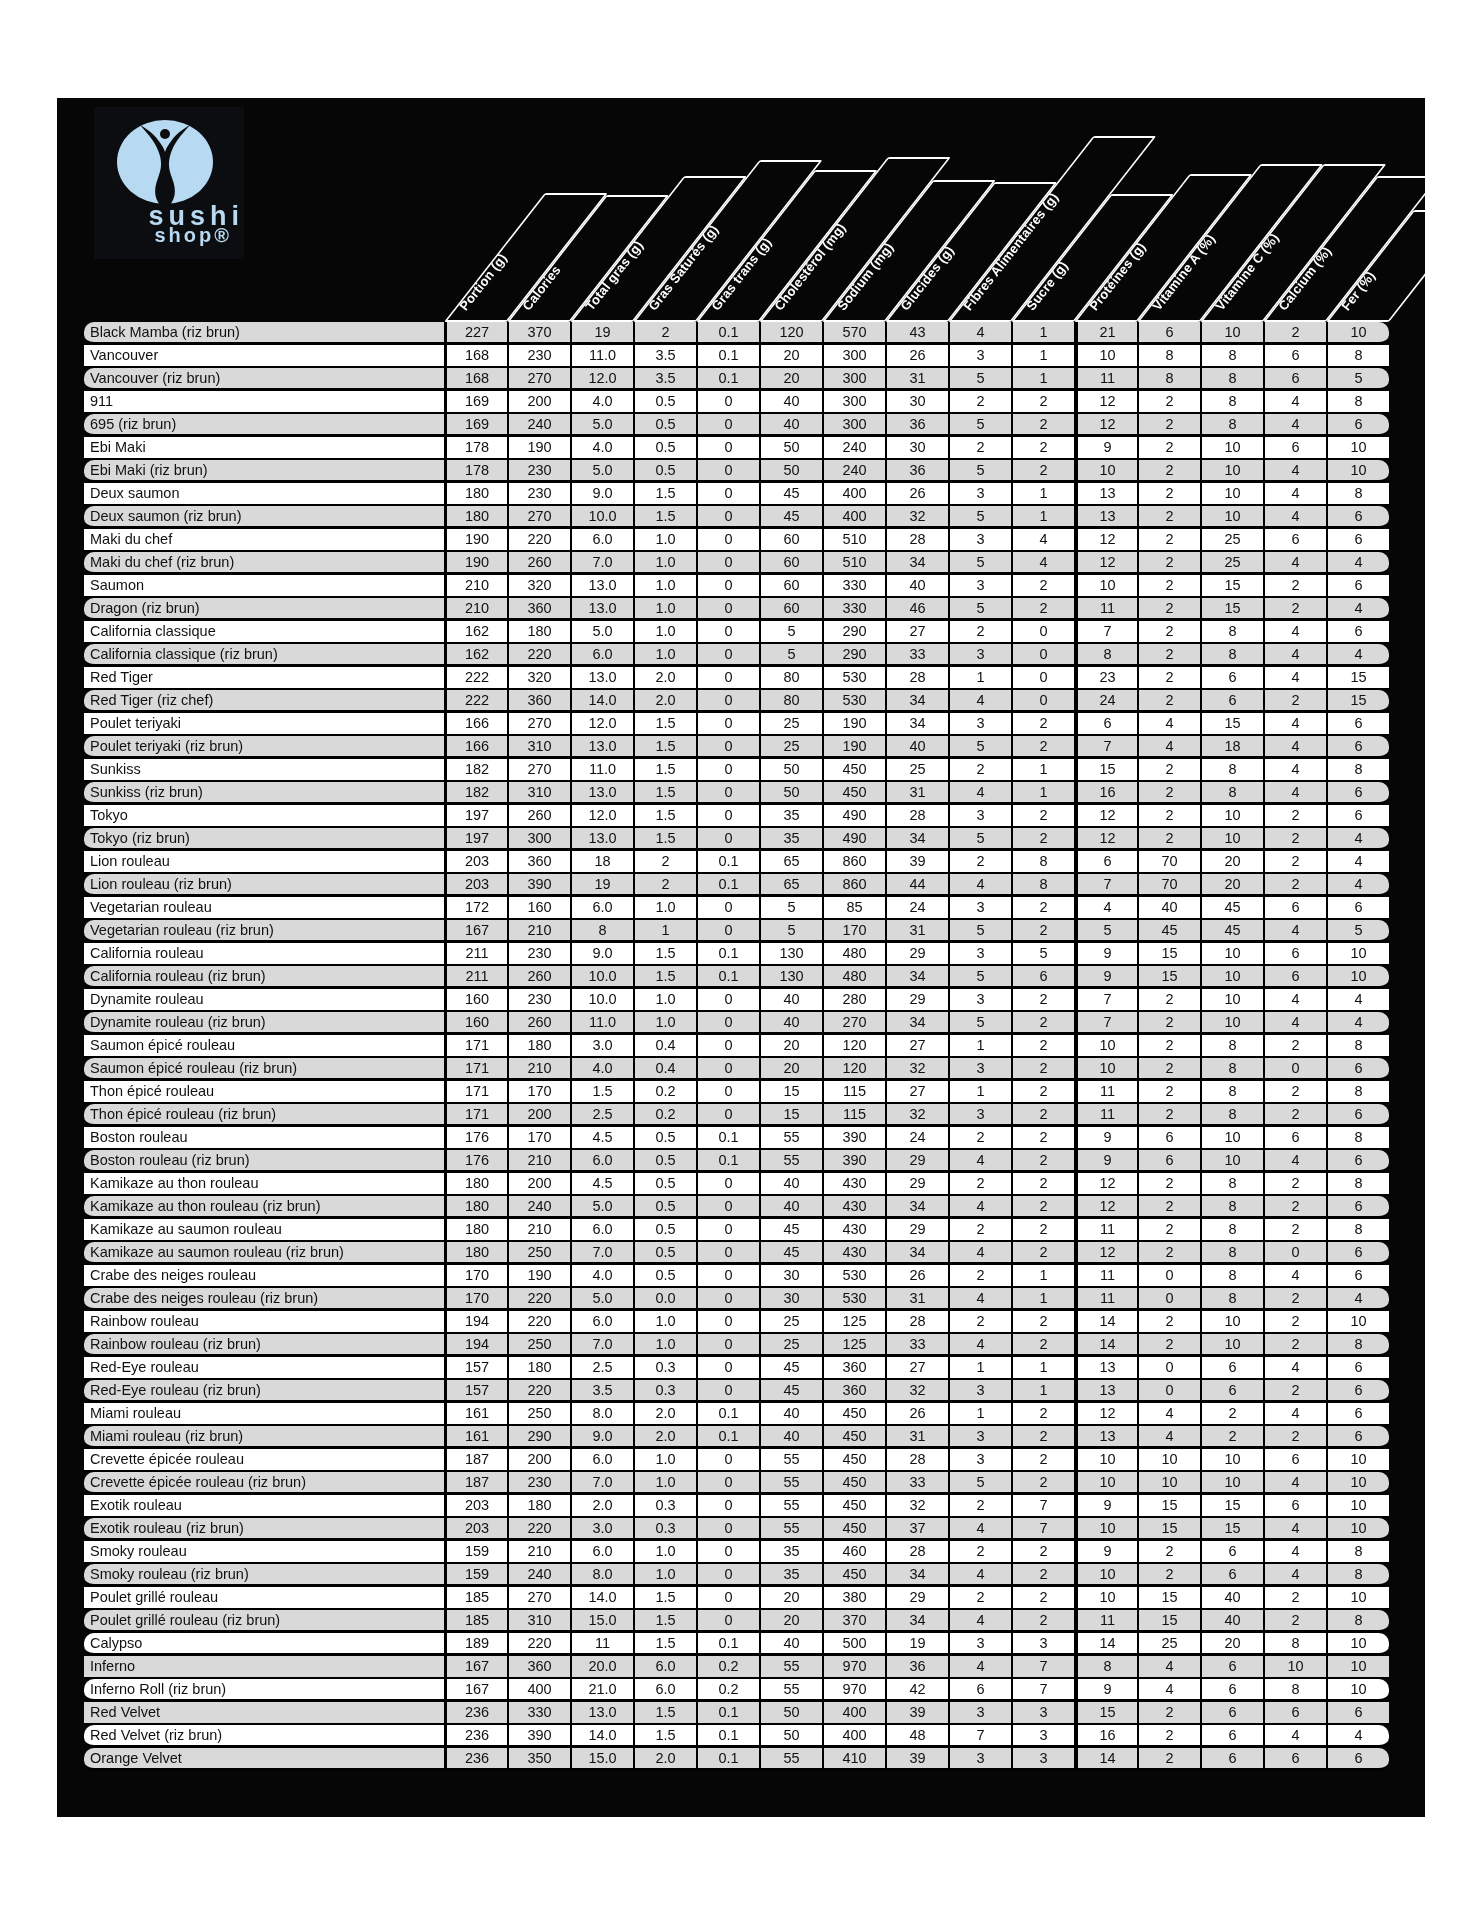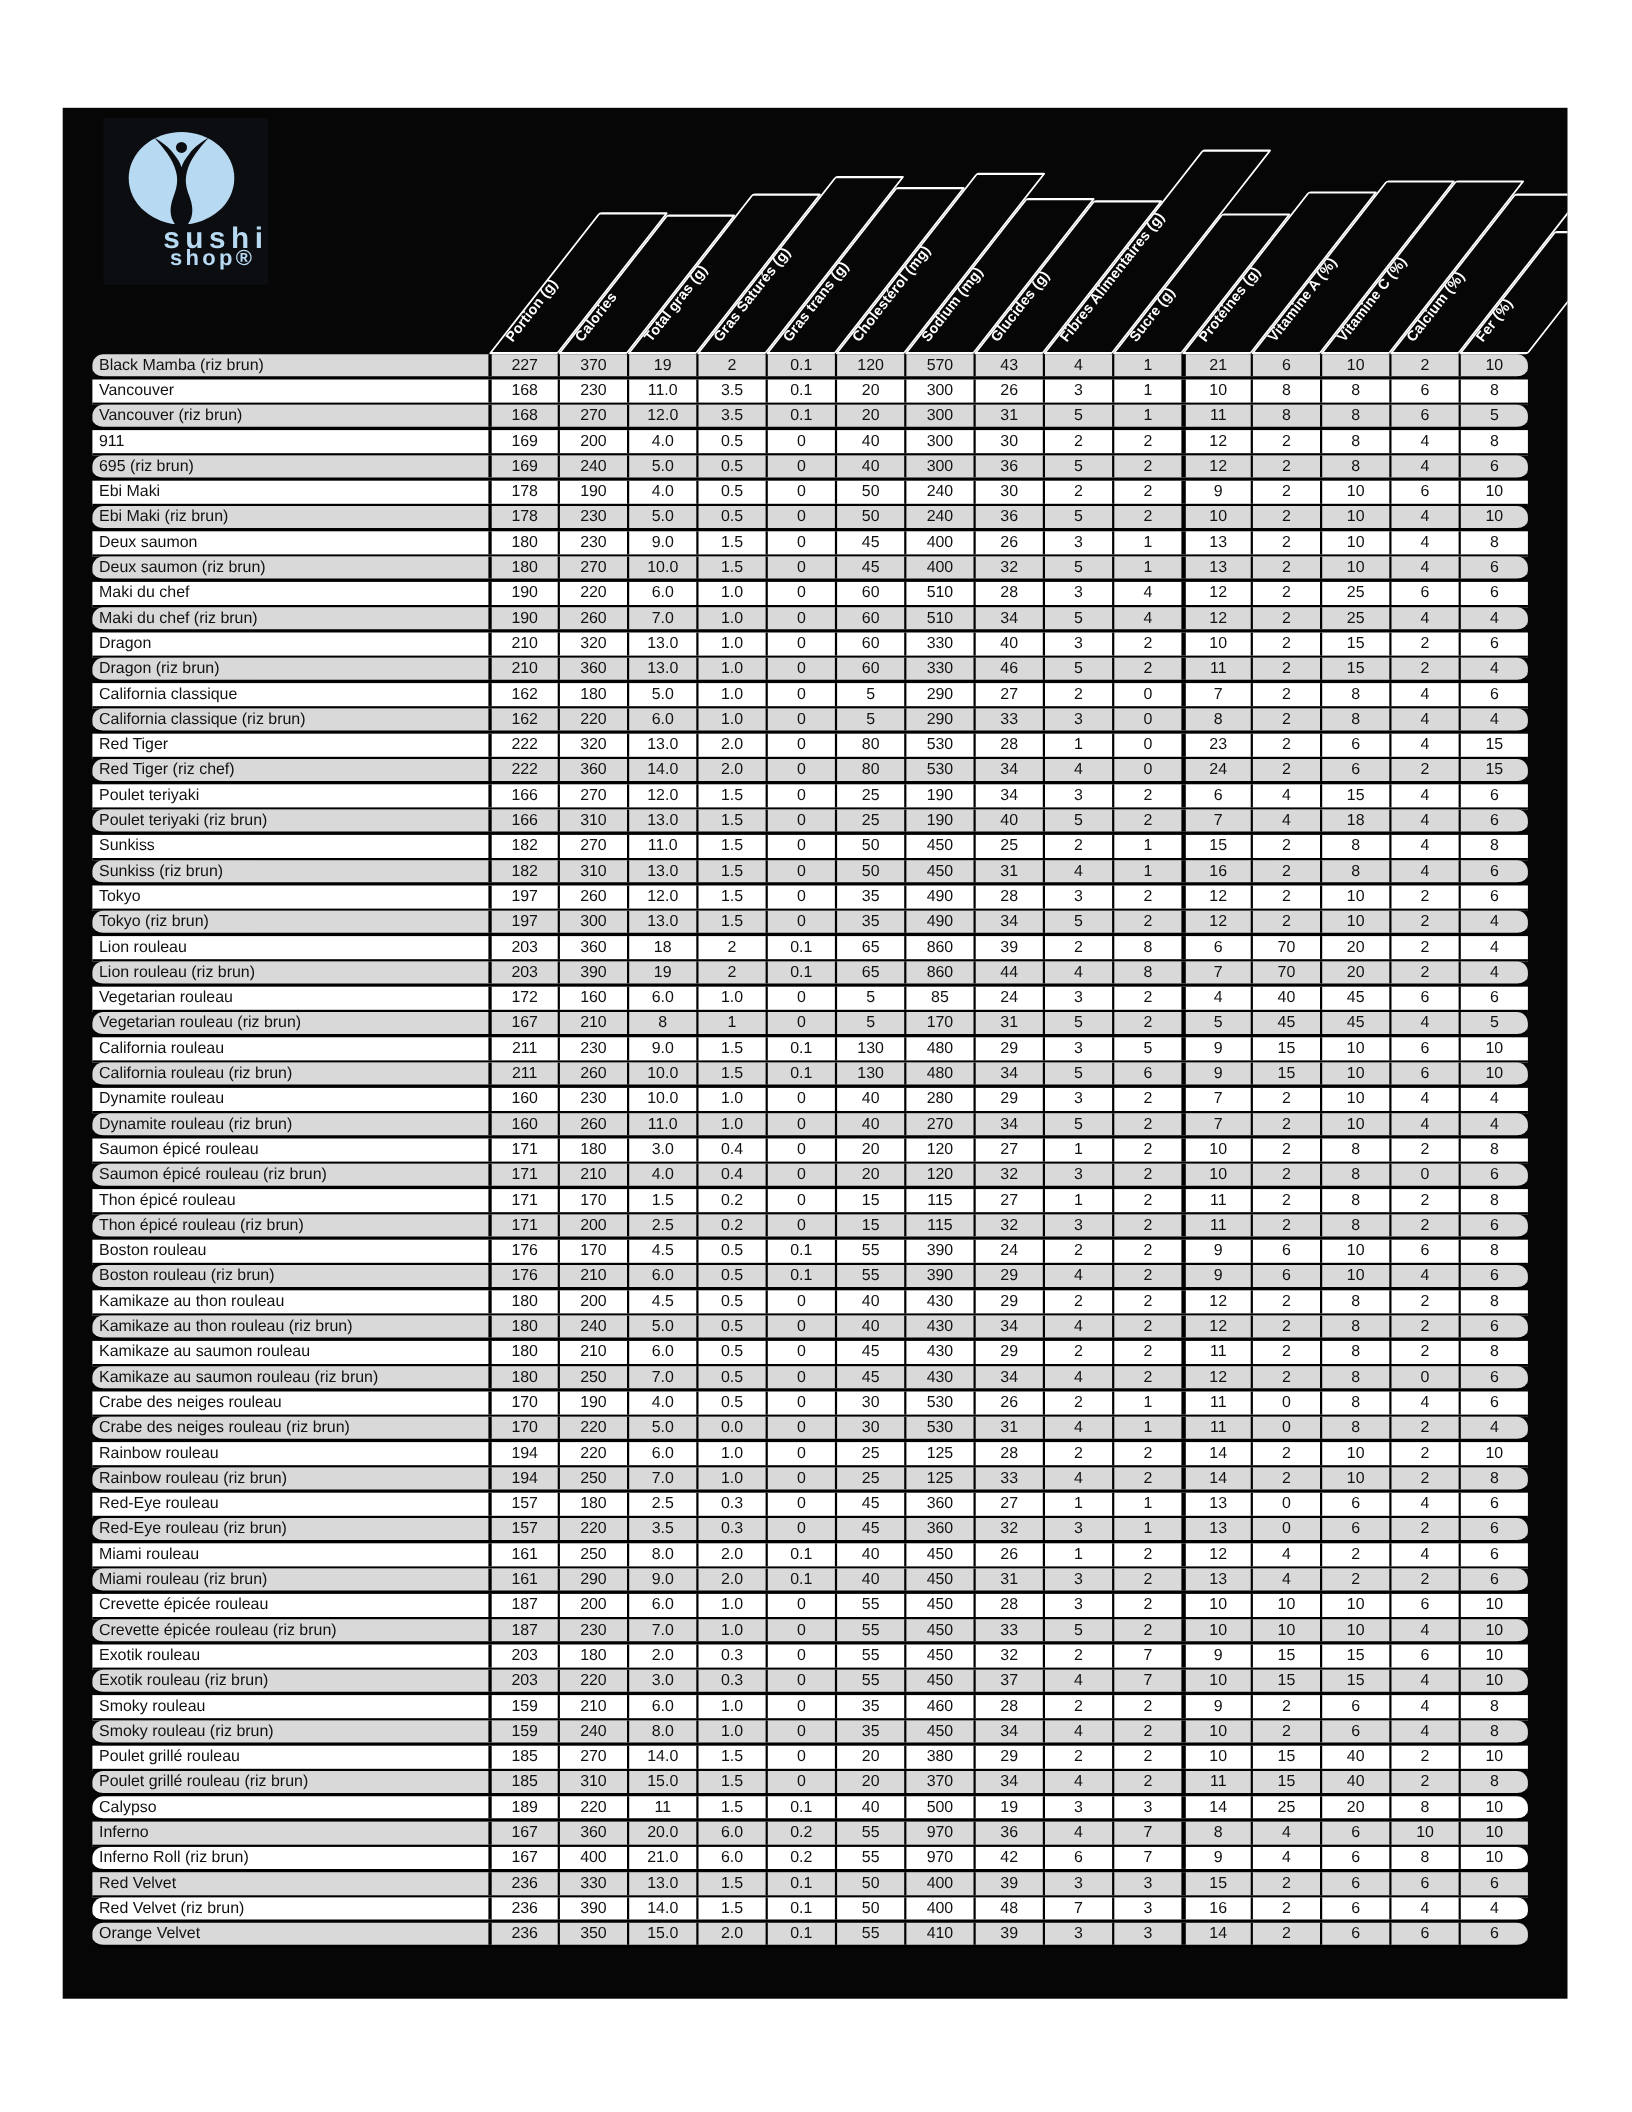--- a/index.html
+++ b/index.html
@@ -283,21 +283,21 @@
         <div class="cell val">34</div>
         <div class="cell val">5</div>
         <div class="cell val">4</div>
         <div class="cell val prot">12</div>
         <div class="cell val">2</div>
         <div class="cell val">25</div>
         <div class="cell val">4</div>
         <div class="cell val">4</div>
       </div>
       <div class="row">
-        <div class="cell name">Dragon</div>
+        <div class="cell name">Saumon</div>
         <div class="cell val first">210</div>
         <div class="cell val">320</div>
         <div class="cell val">13.0</div>
         <div class="cell val">1.0</div>
         <div class="cell val">0</div>
         <div class="cell val">60</div>
         <div class="cell val">330</div>
         <div class="cell val">40</div>
         <div class="cell val">3</div>
         <div class="cell val">2</div>

